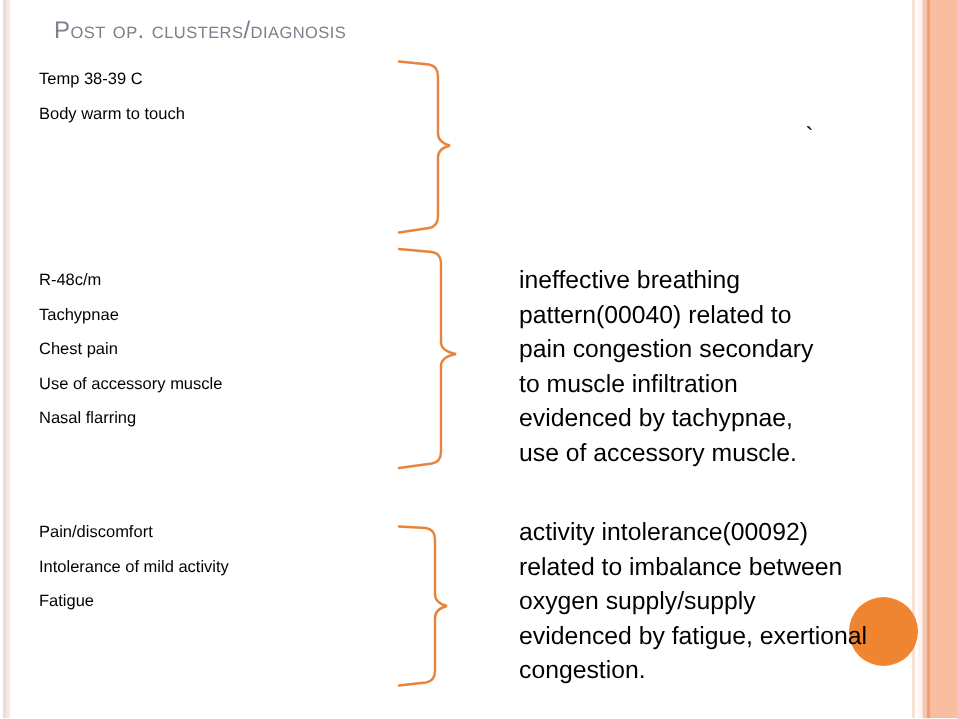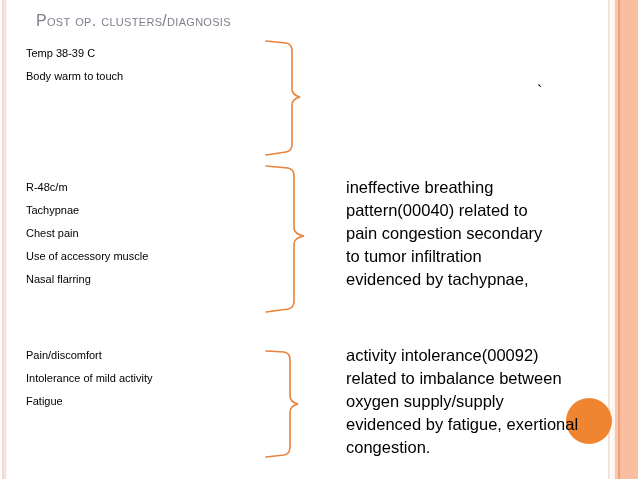--- a/index.html
+++ b/index.html
@@ -155,22 +155,23 @@
 Nasal flarring</div>
 
     <svg class="brace" id="brace2" width="46" height="152" viewBox="0 0 46 152">
       <path d="M4 3 L26 5 Q32 6 32 13 L32 65 Q32 71 42 73 Q32 75 32 81 L32 138 Q32 145 26 146 L4 149" fill="none" stroke="#e8833a" stroke-width="1.6" stroke-linecap="round"></path>
     </svg>
 
     <div class="cluster-right" id="grp2-right">
       <span class="ln">ineffective breathing</span>
       <span class="ln">pattern(00040) related to</span>
       <span class="ln">pain congestion secondary</span>
-      <span class="ln">to tumor infiltration</span>
+      <span class="ln">to muscle infiltration</span>
       <span class="ln">evidenced by tachypnae,</span>
+      <span class="ln">use of accessory muscle.</span>
     </div>
 
     <div class="cluster-left" id="grp3-left">Pain/discomfort
 Intolerance of mild activity
 Fatigue</div>
 
     <svg class="brace" id="brace3" width="40" height="112" viewBox="0 0 40 112">
       <path d="M4 3 L22 4 Q28 5 28 12 L28 48 Q28 54 36 56 Q28 58 28 64 L28 99 Q28 106 22 107 L4 109" fill="none" stroke="#e8833a" stroke-width="1.6" stroke-linecap="round"></path>
     </svg>
 

